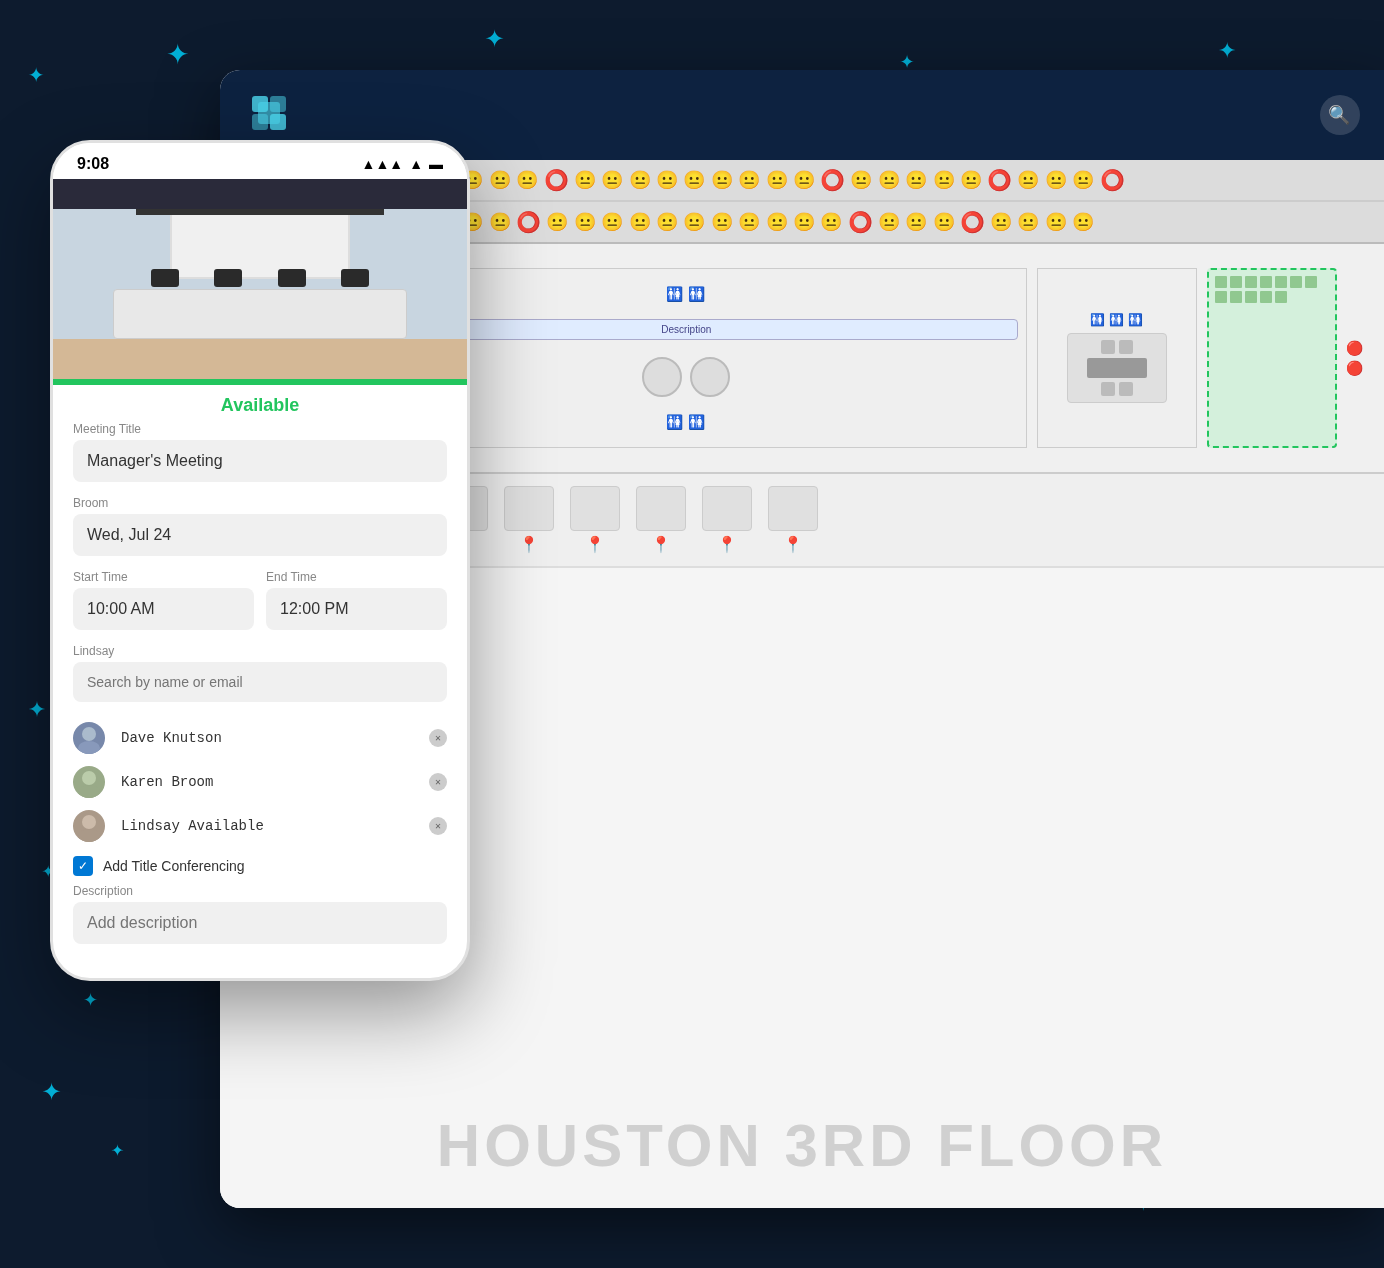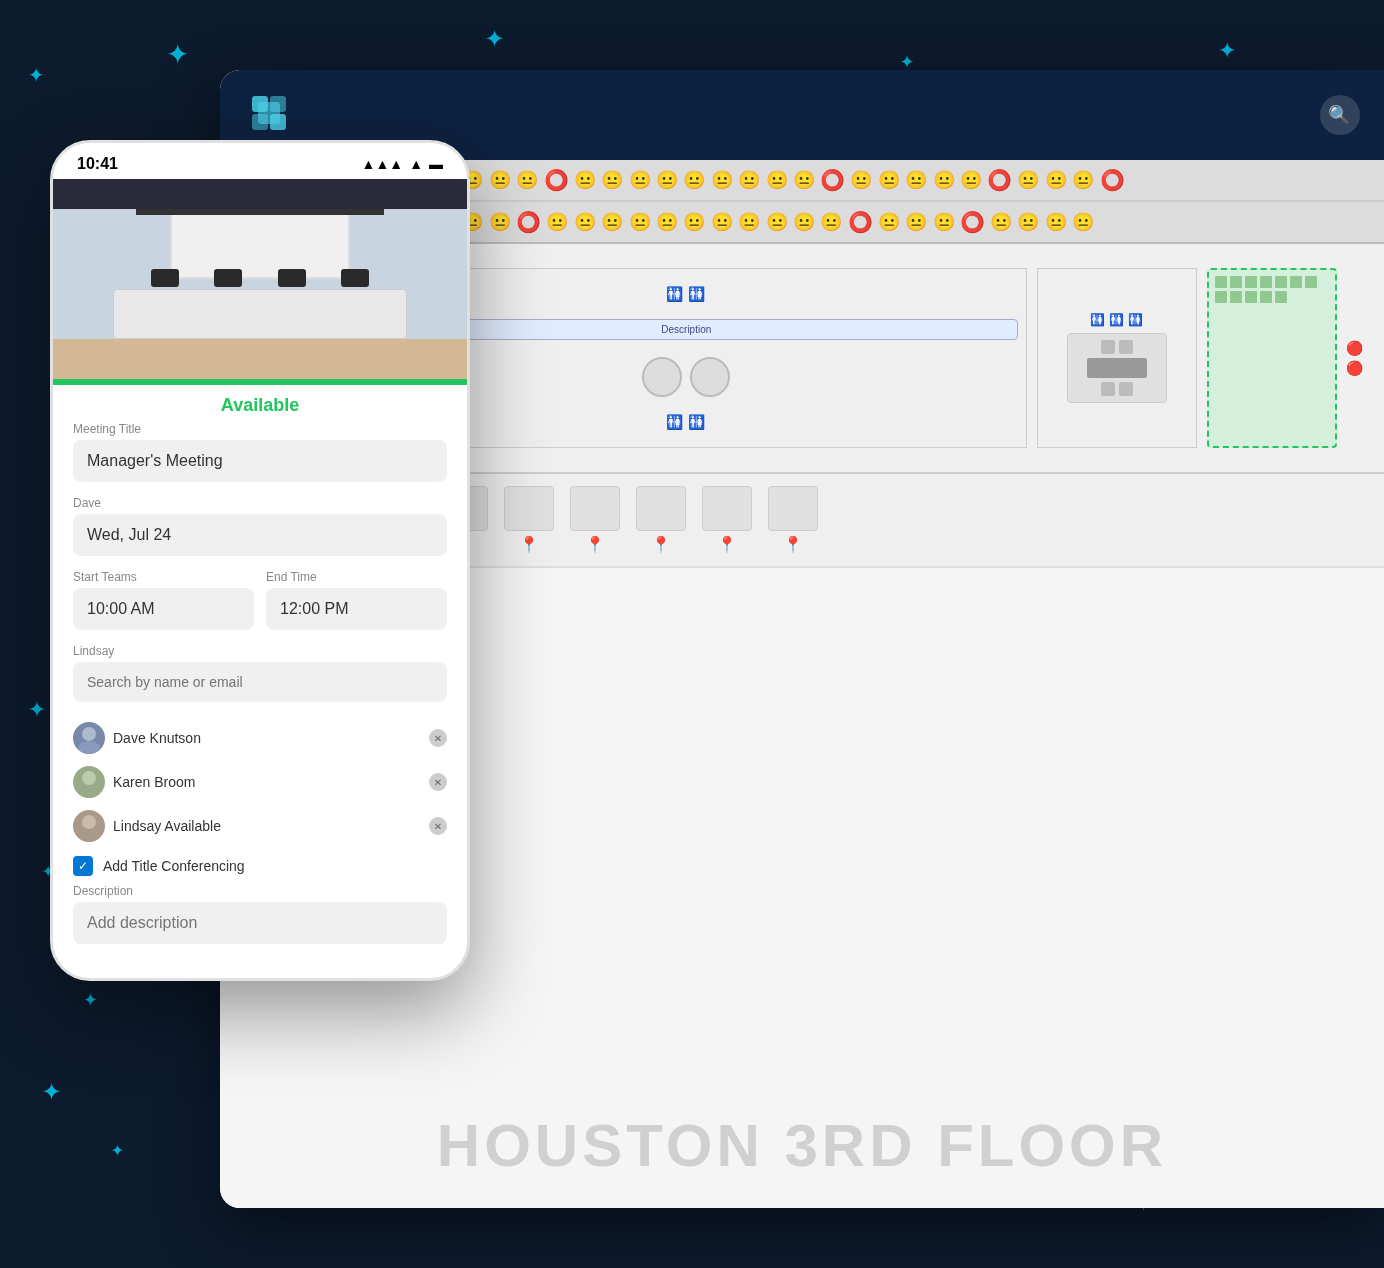--- a/index.html
+++ b/index.html
@@ -200,22 +200,23 @@
       border-radius: 8px;
       padding: 12px 14px;
       font-size: 14px;
       color: #aaa;
       outline: none;
     }
 
     .guest-item {
       display: flex;
       align-items: center;
-      gap: 8px;
+      gap: 16px;
       padding: 6px 0;
+      font-family: Liberation Mono, monospace;
     }
 
     .guest-avatar {
       width: 32px;
       height: 32px;
       border-radius: 50%;
       background: #8899aa;
       display: flex;
       align-items: center;
       justify-content: center;
@@ -532,21 +533,21 @@
         <span style="font-size: 60px; font-weight: 900; color: #d0d0d0; letter-spacing: 4px; text-transform:uppercase;">HOUSTON 3RD FLOOR</span>
       </div>
 
     </div>
   </div>
 </div>
 
 <div class="phone-mockup">
 
   <div class="phone-status-bar">
-    <span class="phone-time">10:41</span>
+    <span class="phone-time">9:08</span>
     <div class="phone-icons">
       <span>▲▲▲</span>
       <span>▲</span>
       <span>▬</span>
     </div>
   </div>
 
   <div class="room-image">
 
     <div class="conf-room">
@@ -583,28 +584,28 @@
   <div class="phone-form">
 
     
     <div class="form-group">
       <label class="form-label">Meeting Title</label>
       <input class="form-input" type="text" value="Manager's Meeting" style="">
     </div>
 
     
     <div class="form-group">
-      <label class="form-label">Dave</label>
+      <label class="form-label">Broom</label>
       <input class="form-input" type="text" value="Wed, Jul 24" style="">
     </div>
 
     
     <div class="form-row">
       <div class="form-group">
-        <label class="form-label">Start Teams</label>
+        <label class="form-label">Start Time</label>
         <input class="form-input" type="text" value="10:00 AM" style="">
       </div>
       <div class="form-group">
         <label class="form-label">End Time</label>
         <input class="form-input" type="text" value="12:00 PM" style="">
       </div>
     </div>
 
     
     <div class="form-group">

